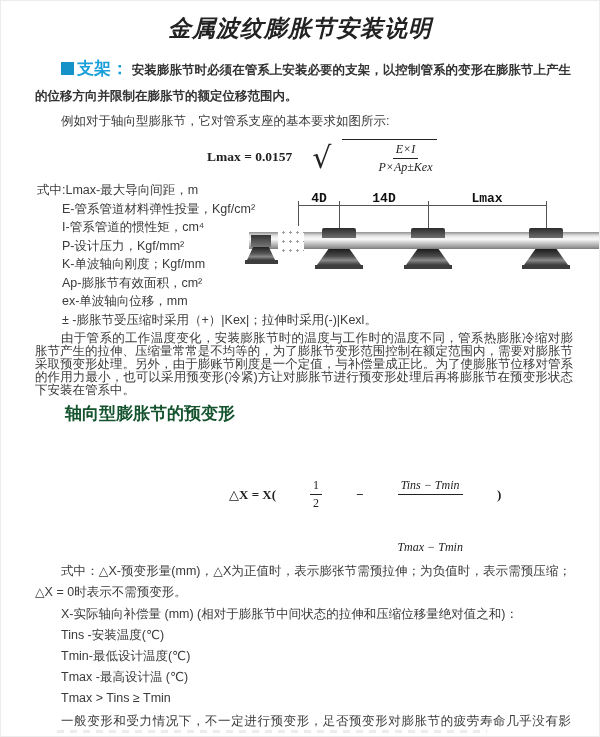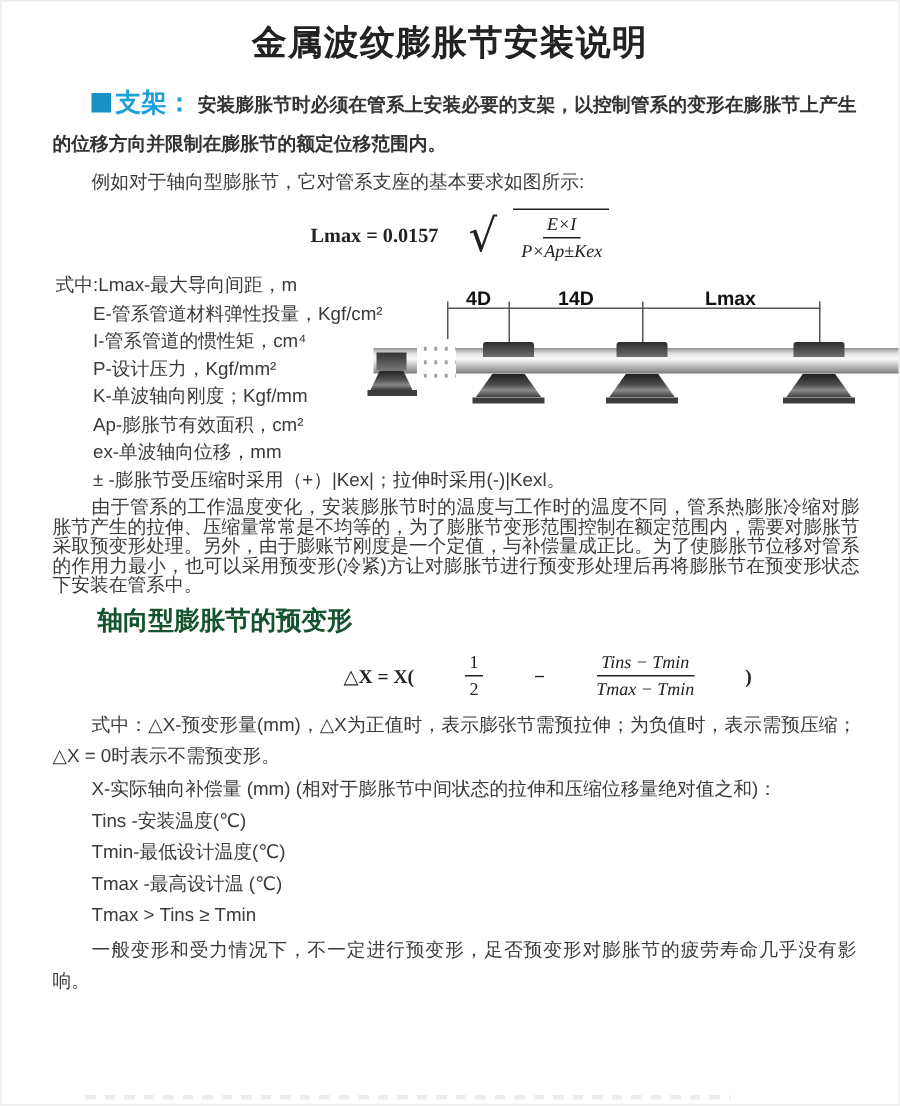--- a/index.html
+++ b/index.html
@@ -3,47 +3,47 @@
 <meta charset="utf-8">
 <style>
   * { margin:0; padding:0; box-sizing:border-box; }
   html,body { background:#fff; }
   .page {
     position:relative; width:600px; height:737px; overflow:hidden;
     background:#fff; border:1px solid #ececec;
     font-family:"Liberation Sans","DejaVu Sans",sans-serif;
     color:#3a3a3a; font-size:12.5px;
   }
-  .title { padding-top:12px; text-align:center; font-size:23px; font-weight:bold; color:#222; letter-spacing:1px; }
+  .title { padding-top:12px; text-align:center; font-size:23px; font-weight:bold; color:#222; letter-spacing:1px;font-style:italic; }
 
   .sq { display:inline-block; width:13px; height:13px; background:#1792c8; margin-right:3px; vertical-align:-1px; }
   .sec-head { color:#1b9fd8; font-size:17px; font-weight:bold; }
 
   .p-intro { margin:12px 28px 0 34px; text-indent:26px; line-height:26px; font-weight:bold; color:#333; text-align:justify; }
   .p-example { margin:1px 28px 0 34px; text-indent:26px; line-height:23px; }
 
   
   .f1 { display:flex; align-items:center; margin:6px 0 6px 206px;gap:14px; }
   .f-serif { font-family:"Liberation Serif","DejaVu Serif",serif; font-weight:bold; font-size:13.5px; color:#222; }
   .sqrt-glyph { font-family:"DejaVu Sans",sans-serif; font-size:30px; font-weight:normal; line-height:0.9; margin:0 -3px 0 6px; color:#222; }
   .sqrt-body { display:inline-block; border-top:1.6px solid #222; padding:2px 5px 0 5px; }
-  .frac { display:inline-flex; flex-direction:column; align-items:center; font-family:"Liberation Serif","DejaVu Serif",serif; font-style:italic; font-size:12px; color:#222; }
+  .frac { display:inline-flex; flex-direction:column; align-items:center; font-family:"Liberation Serif","DejaVu Serif",serif; font-style:italic; font-size:12px; color:#222;margin-left:31px; }
   .frac .n { border-bottom:1px solid #222; padding:0 3px 1px 3px; }
   .frac .d { padding-top:1px; }
 
   .defs { margin:4px 28px 0 36px; line-height:18.5px; }
   .def { white-space:nowrap; }
   .def.ind { padding-left:25px; }
   .p-service { margin:4px 28px 0 34px; text-indent:26px; line-height:21px; }
 
   
   .diagram { position:absolute; left:248px; top:192px; width:352px; height:106px; }
   .dim-line { position:absolute; left:49px; top:12px; width:249px; height:0; border-top:1px solid #555; }
   .dim-tick { position:absolute; top:8px; width:0; border-left:1px solid #555; }
-  .dim-label { position:absolute; top:-2px; text-align:center; font-family:Liberation Sans, sans-serif; font-weight:bold; font-size:13px; color:#111; }
+  .dim-label { position:absolute; top:-2px; text-align:center; font-family:Liberation Mono, monospace; font-weight:bold; font-size:13px; color:#111; }
   .pipe { position:absolute; left:0; top:39px; width:352px; height:17px;
     background:linear-gradient(180deg,#8f8f8f 0%,#e3e3e3 22%,#fafafa 42%,#d0d0d0 62%,#9a9a9a 88%,#7c7c7c 100%); }
   .bellows { position:absolute; left:29px; top:33px; width:26px; height:28px; background:#fff;
     background-image:radial-gradient(circle 2px,#9f9f9f 58%,rgba(0,0,0,0) 62%);
     background-size:7px 9px; background-position:2px 2px; }
   .clamp { position:absolute; top:35px; width:34px; height:10px; border-radius:2px 2px 0 0;
     background:linear-gradient(180deg,#2b2b2b,#6e6e6e); }
   .pedestal { position:absolute; top:56px; width:44px; height:16px;
     clip-path:polygon(26% 0,74% 0,100% 100%,0 100%);
     background:linear-gradient(180deg,#1d1d1d,#4a4a4a 45%,#8a8a8a 70%,#3c3c3c); }
@@ -55,21 +55,21 @@
     background:linear-gradient(180deg,#222,#555 50%,#888 75%,#3c3c3c); }
   .anchor-base { position:absolute; left:-4px; top:67px; width:33px; height:4px; background:#3d3d3d; }
 
   .sec-line { margin:14px 0 0 34px; }
   .p-predeform { margin:3px 26px 0 34px; text-indent:26px; line-height:13px; text-align:justify; }
 
   .sub-head { margin:5px 0 0 64px; color:#14532d; font-size:17px; font-weight:bold; }
 
   .f2 { display:flex; align-items:center; margin:9px 0 4px 226px;gap:28px; }
   .f2 .frac { font-style:normal; margin:0 4px; }
-  .frac.it .n, .frac.it .d { font-style:italic; }
+  .frac.it .n, .frac.it .d { font-style:italic;margin-top:44px; }
   .f-op { font-family:"Liberation Serif","DejaVu Serif",serif; font-weight:bold; font-size:13px; color:#222; margin:0 2px; }
 
   .notes { margin:6px 28px 0 34px; }
   .note-p { text-indent:26px; line-height:21px; text-align:justify; }
   .note-l { padding-left:26px; line-height:19px; margin-top:2px; white-space:nowrap; }
 
   .clip-strip { position:absolute; left:56px; top:729px; width:430px; height:3px; opacity:.55;
     background:repeating-linear-gradient(90deg,#d9dde0 0 7px,rgba(0,0,0,0) 7px 13px); }
 </style>
 </head>

